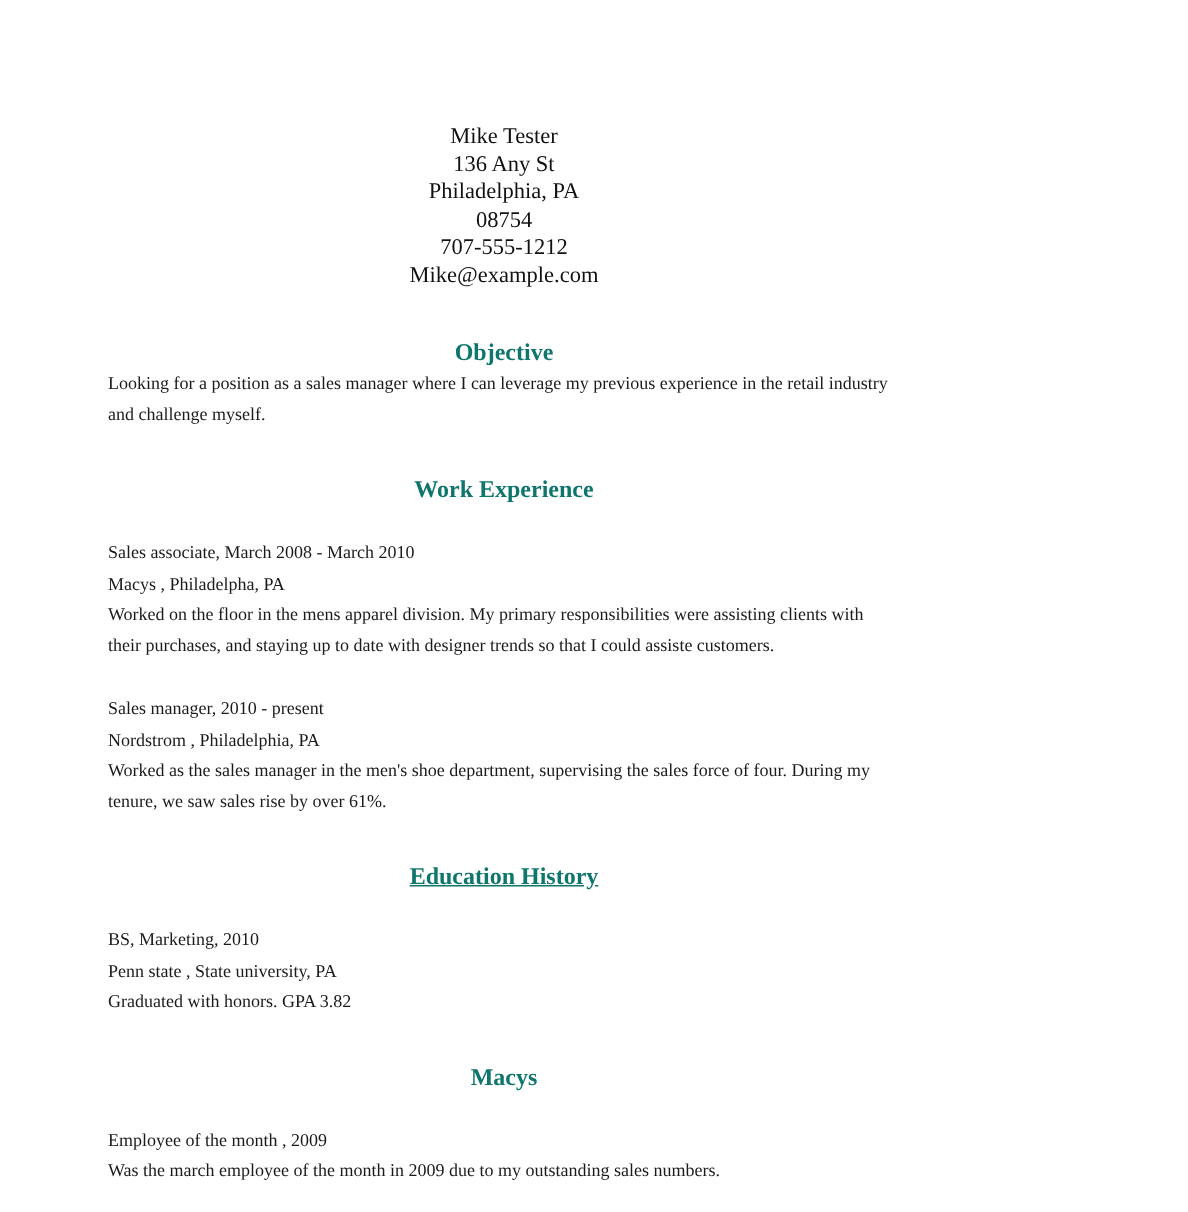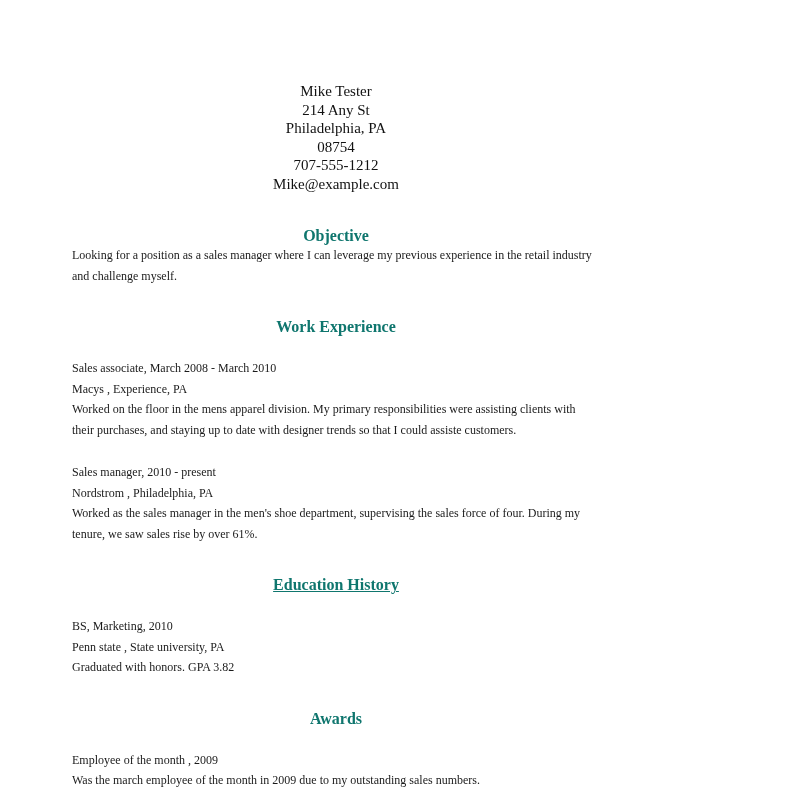--- a/index.html
+++ b/index.html
@@ -57,52 +57,52 @@
     margin: 0;
   }
 </style>
 </head>
 <body>
 
 <div class="page">
 
   <div class="header-block">
     <div>Mike Tester</div>
-    <div>214 Any St</div>
+    <div>136 Any St</div>
     <div>Philadelphia, PA</div>
     <div>08754</div>
     <div>707-555-1212</div>
     <div>Mike@example.com</div>
   </div>
 
   <h2 class="section-title objective-title">Objective</h2>
   <p class="body-text objective-body para">Looking for a position as a sales manager where I can leverage my previous experience in the retail industry and challenge myself.</p>
 
   <h2 class="section-title work-title">Work Experience</h2>
 
   <div class="block">
     <div class="body-text line">Sales associate, March 2008 - March 2010</div>
-    <div class="body-text line">Macys , Experience, PA</div>
+    <div class="body-text line">Macys , Philadelpha, PA</div>
     <div class="body-text line">Worked on the floor in the mens apparel division. My primary responsibilities were assisting clients with their purchases, and staying up to date with designer trends so that I could assiste customers.</div>
   </div>
 
   <div class="block">
     <div class="body-text line">Sales manager, 2010 - present</div>
     <div class="body-text line">Nordstrom , Philadelphia, PA</div>
     <div class="body-text line">Worked as the sales manager in the men's shoe department, supervising the sales force of four. During my tenure, we saw sales rise by over 61%.</div>
   </div>
 
   <h2 class="section-title education-title">Education History</h2>
 
   <div class="block">
     <div class="body-text line">BS, Marketing, 2010</div>
     <div class="body-text line">Penn state , State university, PA</div>
     <div class="body-text line">Graduated with honors. GPA 3.82</div>
   </div>
 
-  <h2 class="section-title awards-title">Awards</h2>
+  <h2 class="section-title awards-title">Macys</h2>
 
   <div class="block">
     <div class="body-text line">Employee of the month , 2009</div>
     <div class="body-text line">Was the march employee of the month in 2009 due to my outstanding sales numbers.</div>
   </div>
 
 </div>
 
 </body></html>

